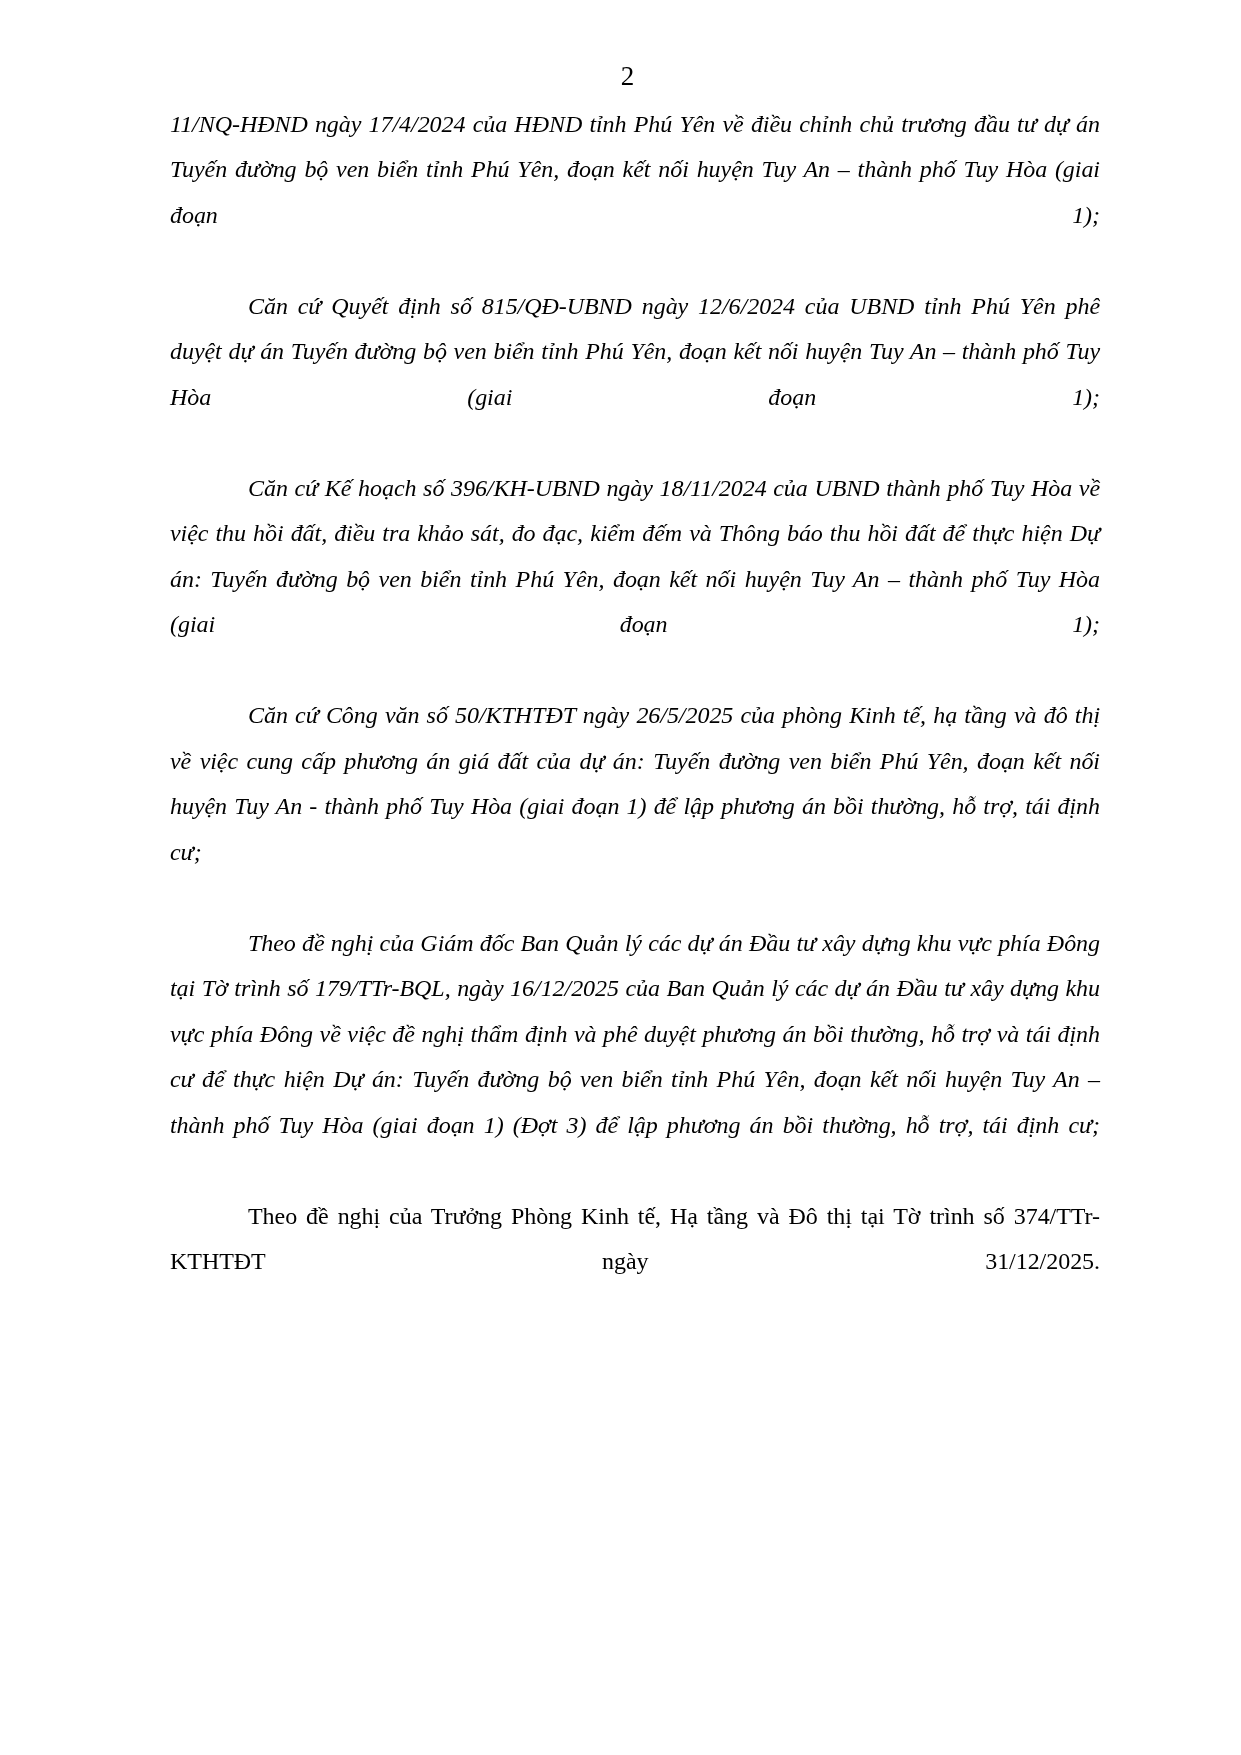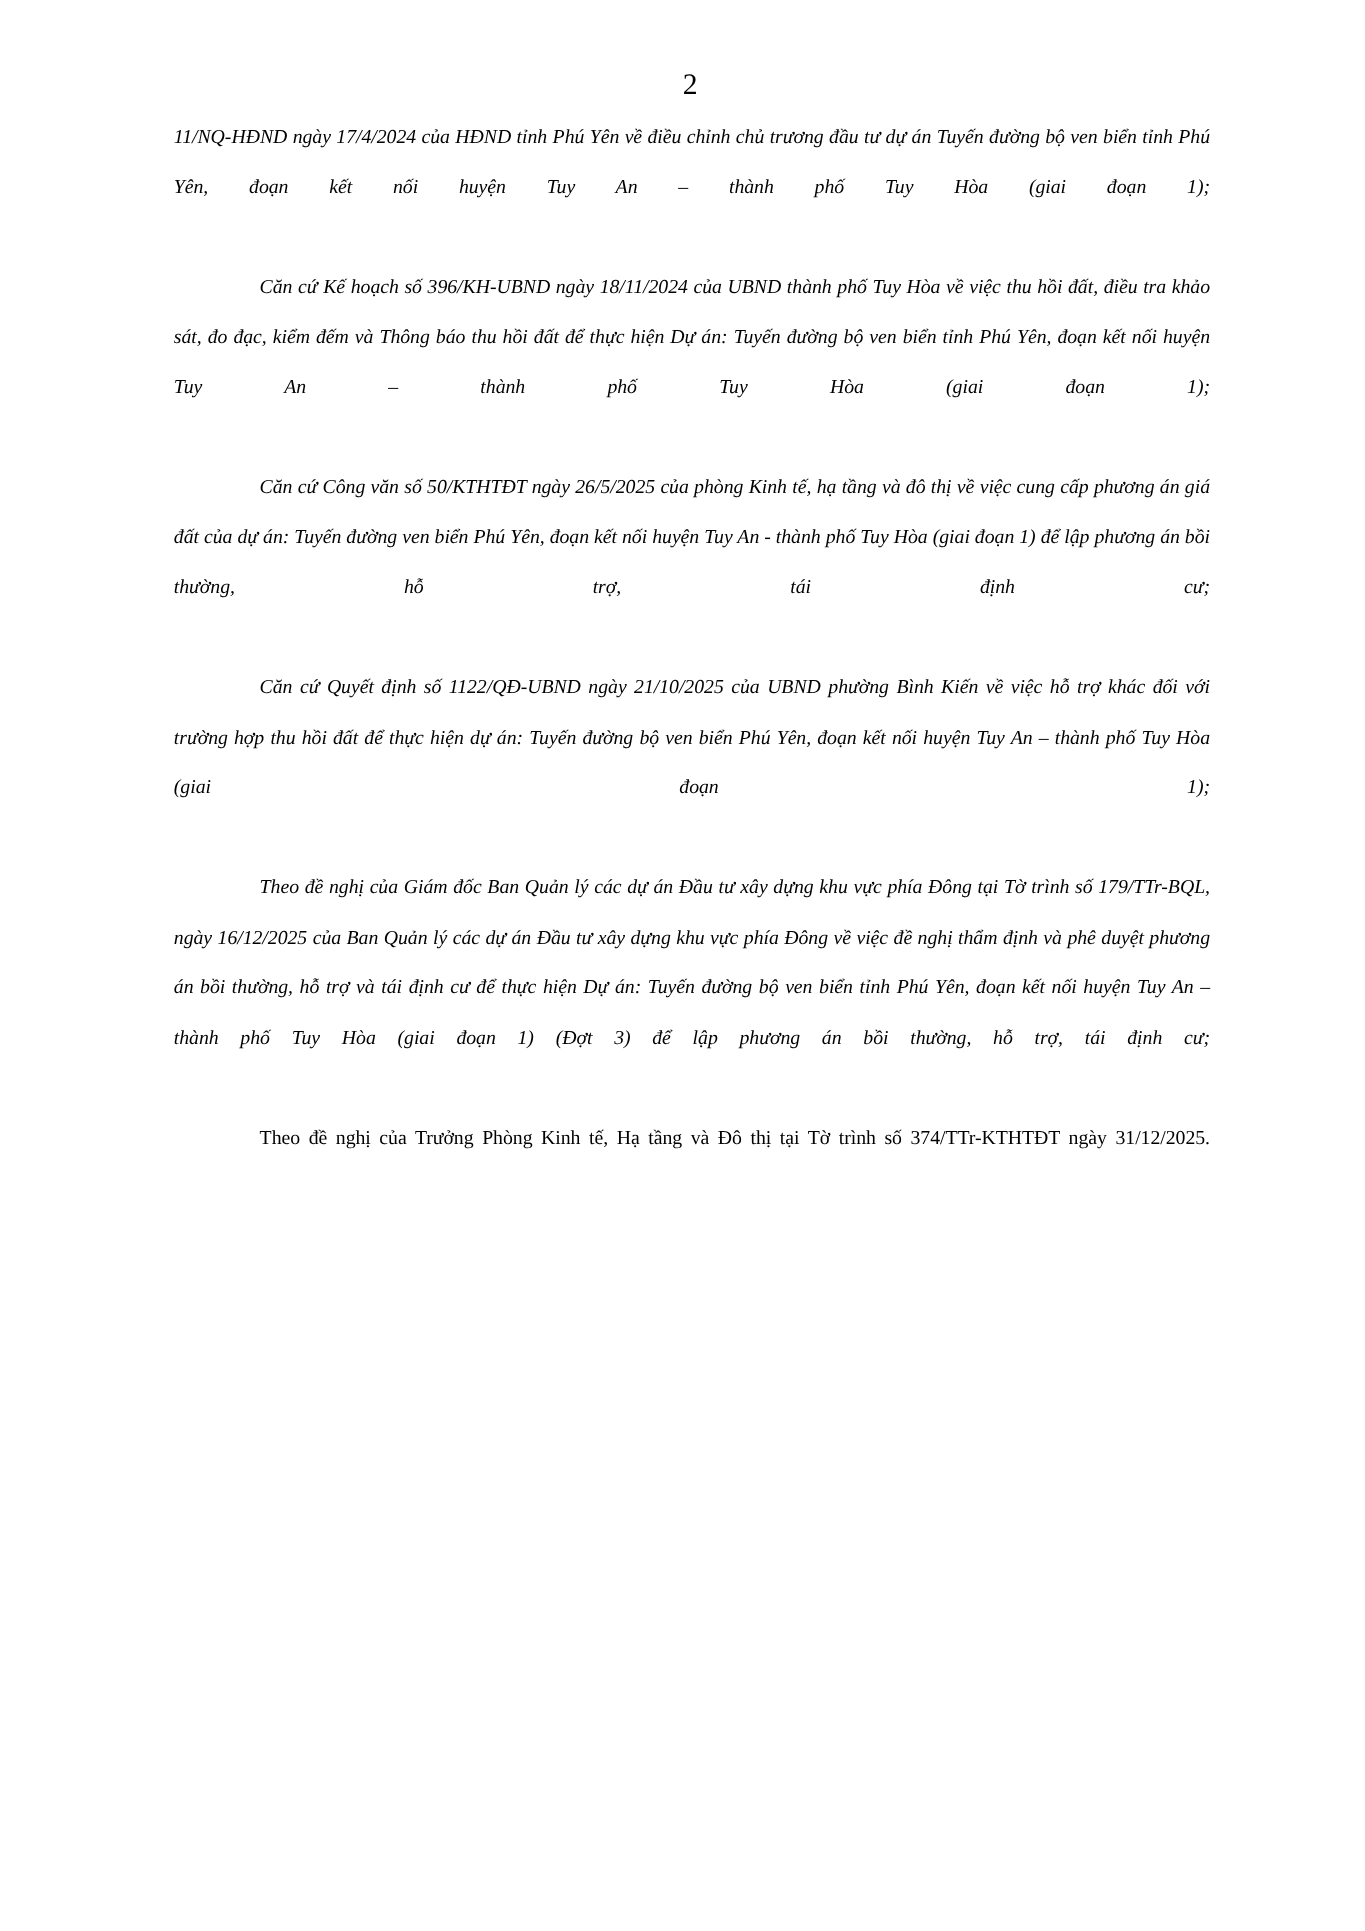--- a/index.html
+++ b/index.html
@@ -29,24 +29,24 @@
   }
   .page-number {
     text-align: center;
     font-size: 27px;
     line-height: 1.25;
     font-family: "Liberation Serif", "DejaVu Serif", serif;
     margin: 0 0 8px 0;
     letter-spacing: 0.2px;
   }
   p.para {
-    margin: 0 0 0 3px;
+    margin: 0 0 0 15px;
     text-align: justify;
     text-justify: inter-word;
-    font-size: 18px;
+    font-size: 24px;
     line-height: 45.5px;
     letter-spacing: -0.05px;
     word-spacing: 0px;
     hyphens: none;
   }
   p.italic {
     font-style: italic;
   }
   p.upright {
     font-style: normal;
@@ -67,26 +67,26 @@
 </head>
 <body>
 
 <div class="page">
   <div class="content">
 
     <div class="page-number">2</div>
 
     <p class="para italic noindent">11/NQ-HĐND ngày 17/4/2024 của HĐND tỉnh Phú Yên về điều chỉnh chủ trương đầu tư dự án Tuyến đường bộ ven biển tỉnh Phú Yên, đoạn kết nối huyện Tuy An – thành phố Tuy Hòa (giai đoạn 1);</p>
 
+    <p class="para italic indent">Căn cứ Quyết định số 815/QĐ-UBND ngày 12/6/2024 của UBND tỉnh Phú Yên phê duyệt dự án Tuyến đường bộ ven biển tỉnh Phú Yên, đoạn kết nối huyện Tuy An – thành phố Tuy Hòa (giai đoạn 1);</p>
 
     <p class="para italic indent">Căn cứ Kế hoạch số 396/KH-UBND ngày 18/11/2024 của UBND thành phố Tuy Hòa về việc thu hồi đất, điều tra khảo sát, đo đạc, kiểm đếm và Thông báo thu hồi đất để thực hiện Dự án: Tuyến đường bộ ven biển tỉnh Phú Yên, đoạn kết nối huyện Tuy An – thành phố Tuy Hòa (giai đoạn 1);</p>
 
     <p class="para italic indent">Căn cứ Công văn số 50/KTHTĐT ngày 26/5/2025 của phòng Kinh tế, hạ tầng và đô thị về việc cung cấp phương án giá đất của dự án: Tuyến đường ven biển Phú Yên, đoạn kết nối huyện Tuy An - thành phố Tuy Hòa (giai đoạn 1) để lập phương án bồi thường, hỗ trợ, tái định cư;</p>
 
-    <p class="para italic indent">Căn cứ Quyết định số 1122/QĐ-UBND ngày 21/10/2025 của UBND phường Bình Kiến về việc hỗ trợ khác đối với trường hợp thu hồi đất để thực hiện dự án: Tuyến đường bộ ven biển Phú Yên, đoạn kết nối huyện Tuy An – thành phố Tuy Hòa (giai đoạn 1);</p>
 
     <p class="para italic indent">Theo đề nghị của Giám đốc Ban Quản lý các dự án Đầu tư xây dựng khu vực phía Đông tại Tờ trình số 179/TTr-BQL, ngày 16/12/2025 của Ban Quản lý các dự án Đầu tư xây dựng khu vực phía Đông về việc đề nghị thẩm định và phê duyệt phương án bồi thường, hỗ trợ và tái định cư để thực hiện Dự án: Tuyến đường bộ ven biển tỉnh Phú Yên, đoạn kết nối huyện Tuy An – thành phố Tuy Hòa (giai đoạn 1) (Đợt 3) để lập phương án bồi thường, hỗ trợ, tái định cư;</p>
 
 
     <p class="para upright indent">Theo đề nghị của Trưởng Phòng Kinh tế, Hạ tầng và Đô thị tại Tờ trình số 374/TTr-KTHTĐT ngày 31/12/2025.</p>
 
   </div>
 </div>
 
 </body></html>

